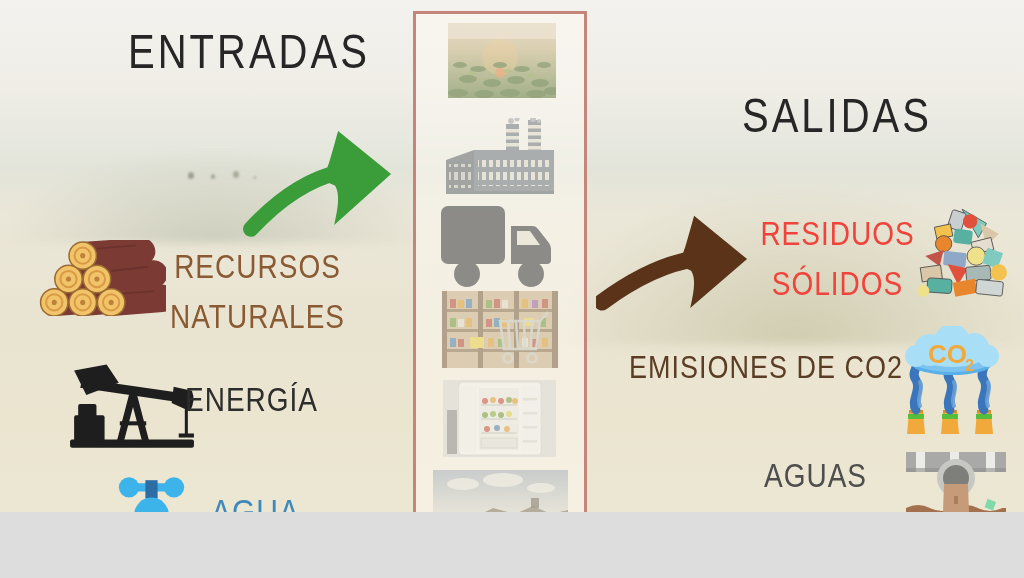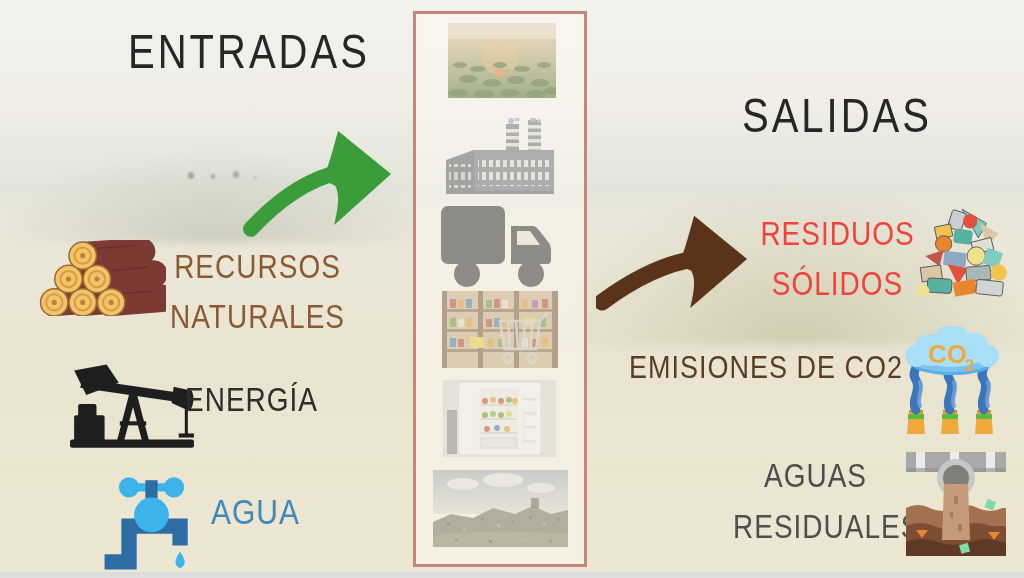--- a/index.html
+++ b/index.html
@@ -1,17 +1,17 @@
 <!DOCTYPE html>
 <html><head>
 <meta charset="utf-8">
 <style>
   html,body{margin:0;padding:0;background:#ddd;}
   #canvas{
-    position:relative;width:1024px;height:572px;overflow:hidden;
+    position:relative;width:1024px;height:512px;overflow:hidden;
     font-family:"Liberation Sans",sans-serif;
     background:linear-gradient(180deg,#f4f2ee 0%,#efede6 18%,#e7e8df 27%,#e3e4d9 33%,#ebe7d8 43%,#e9e4d1 62%,#ebe5d0 82%,#ece7d3 100%);
   }
   .abs{position:absolute;}
   
   .hill{position:absolute;pointer-events:none;}
   .hill-l{left:0;top:148px;width:430px;height:95px;background:radial-gradient(ellipse at 50% 100%,rgba(168,176,158,.45),transparent 70%);filter:blur(4px);}
   .hill-r{left:555px;top:185px;width:480px;height:160px;background:radial-gradient(ellipse at 50% 100%,rgba(184,182,146,.5),transparent 72%);filter:blur(5px);}
   .trees{left:188px;top:172px;width:6px;height:7px;border-radius:50%;background:rgba(108,113,94,.55);
     box-shadow:22px 1px 0 -1px rgba(108,113,94,.5),45px -1px 0 0 rgba(108,113,94,.45),64px 2px 0 -2px rgba(108,113,94,.5);filter:blur(1px);}

